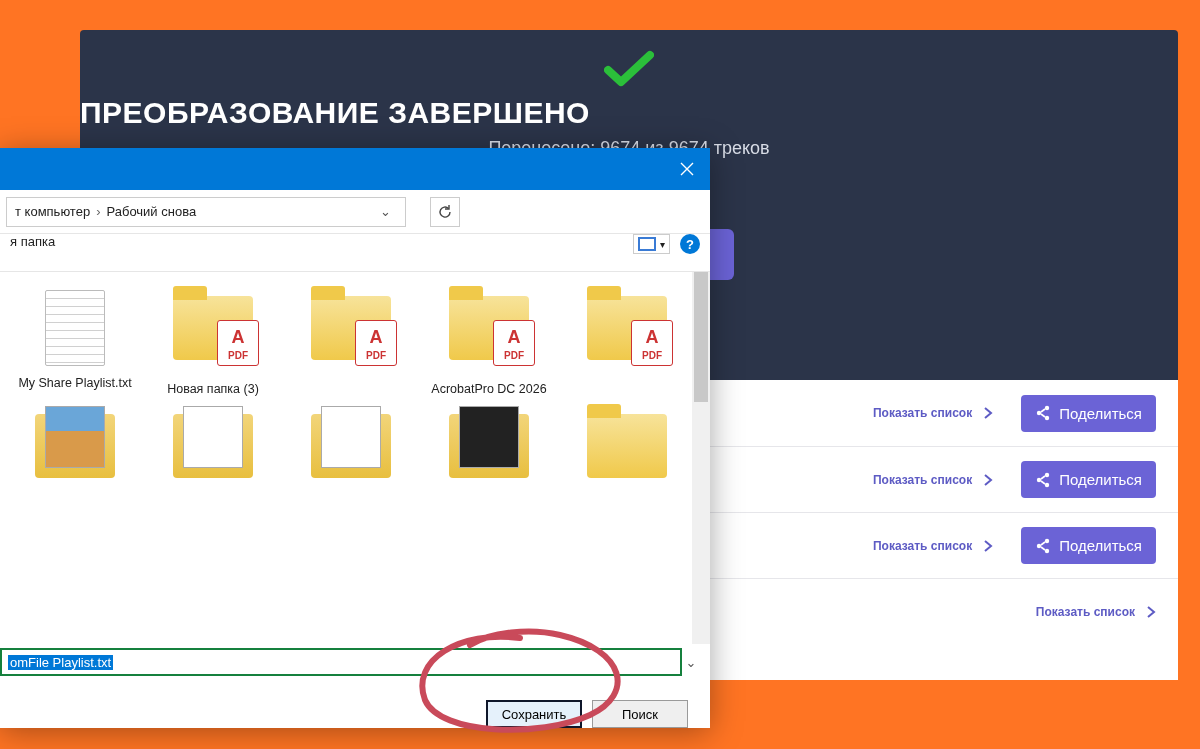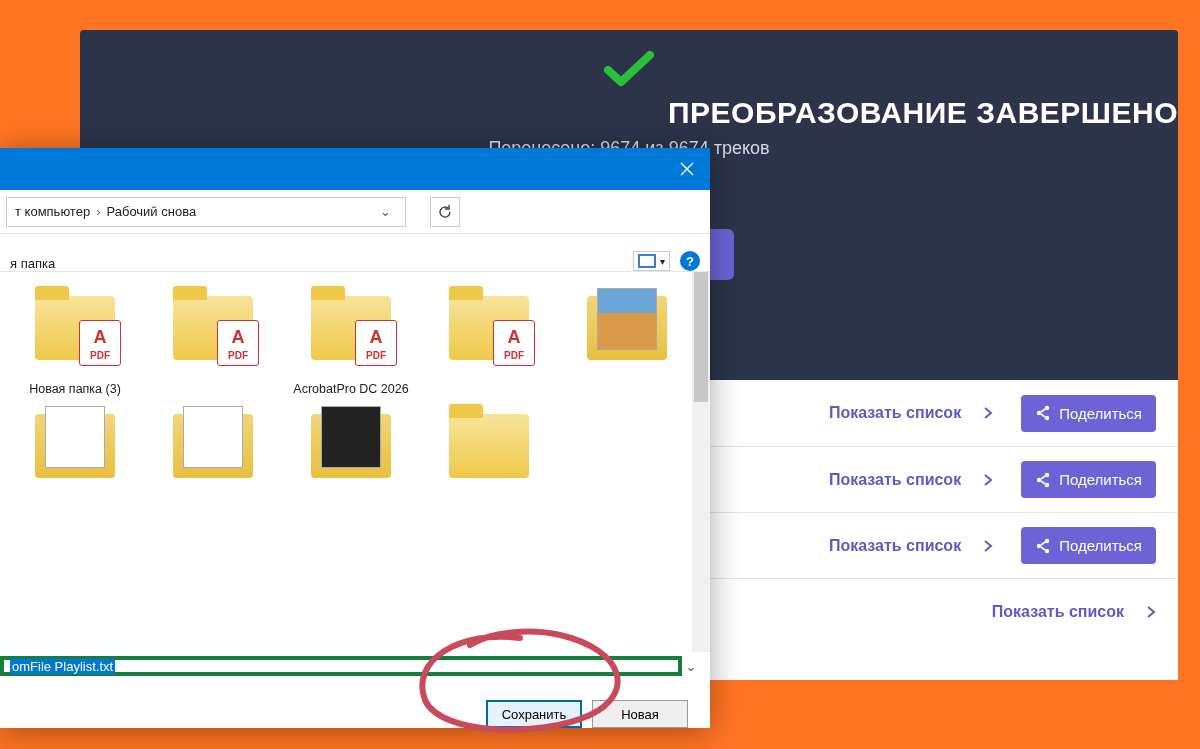--- a/index.html
+++ b/index.html
@@ -6,40 +6,40 @@
   html, body { width: 1200px; height: 749px; overflow: hidden; font-family: "Segoe UI", Arial, sans-serif; }
   body { background: #ff7423; position: relative; }
 
   
   .back-panel {
     position: absolute; left: 80px; top: 30px; right: 22px; height: 630px;
     background: #2b3449; border-radius: 4px; color: #fff;
     padding-top: 20px;
   }
   .check-icon { display: block; margin: 0 auto; }
-  .conv-title { text-align: right; font-size: 30px; font-weight: 800; letter-spacing: .5px; margin-top: 8px; }
+  .conv-title { text-align: left; font-size: 30px; font-weight: 800; letter-spacing: .5px; margin-top: 8px; }
   .conv-sub { text-align: center; font-size: 18px; color: #d8dce6; margin-top: 8px; }
   .again-wrap { text-align: center; margin-top: 70px; }
   .again-btn {
     display: inline-block; background: #6b63d6; color: #fff;
     padding: 14px 28px; border-radius: 6px; font-size: 20px; font-weight: 700;
     cursor: pointer;
   }
 
   
   .list-area {
     position: absolute; left: 80px; right: 22px; top: 380px; height: 300px;
     background: #fff;
   }
   .list-row {
     height: 66px; border-top: 1px solid #e6e6ea; display: flex;
     align-items: center; justify-content: flex-end; padding-right: 22px; gap: 28px;
   }
   .list-row:first-child { border-top: none; }
-  .show-link { color: #5d5bc4; font-size: 16px; font-weight: 600; display: inline-flex; align-items: center; gap: 22px; cursor: pointer; }
+  .show-link { color: #5d5bc4; font-size: 12px; font-weight: 600; display: inline-flex; align-items: center; gap: 11px; cursor: pointer; }
   .share-btn {
     background: #6b63d6; color: #fff; padding: 10px 14px; border-radius: 4px;
     font-size: 15px; display: inline-flex; align-items: center; gap: 8px; cursor: pointer;
   }
 
   
   .dialog {
     position: absolute; left: 0; top: 148px; width: 710px; height: 580px;
     background: #fff; box-shadow: 0 4px 30px rgba(0,0,0,.35);
     display: flex; flex-direction: column; font-size: 13px; color: #222;
@@ -63,21 +63,21 @@
   .crumb-sep { color: #666; }
   .bc-spacer { flex: 1; }
   .bc-dd { color: #555; padding: 0 6px; cursor: pointer; }
   .reloadbtn { width: 30px; height: 30px; border: 1px solid #ccc; display:flex;align-items:center;justify-content:center; cursor:pointer;}
   .searchbox {
     flex: 1; height: 30px; border: 1px solid #ccc; display: flex; align-items: center;
     padding: 0 8px; gap: 8px;
   }
   .searchbox input { border: none; outline: none; width: 100%; font-size: 13px; color:#555; background:transparent;}
   .toolbar {
-    height: 38px; display: flex; align-items: flex-end; border-bottom: 1px solid #e6e6e6;
+    height: 38px; display: flex; align-items: flex-start; border-bottom: 1px solid #e6e6e6;
     padding: 0 10px; justify-content: space-between;
   }
   .toolbar-right { display: flex; align-items: center; gap: 10px; }
   .viewdd { display:flex; align-items:center; gap:4px; border:1px solid #ccc; padding:2px 4px; cursor:pointer;}
   .helpicon { width:20px;height:20px;border-radius:50%;background:#0078d7;color:#fff;display:flex;align-items:center;justify-content:center;font-weight:bold;font-size:13px; cursor:pointer;}
 
   .filearea {
     flex: 1; position: relative; background:#fff; overflow:hidden;
   }
   .grid {
@@ -104,29 +104,29 @@
   .folder-open{ width:80px;height:64px;margin:6px auto 0 auto; position:relative;}
   .folder-open .back{position:absolute;inset:0;background:linear-gradient(#f2d57a,#e8bf3f);border-radius:4px;}
   .folder-open .sheet{position:absolute;left:10px;right:10px;top:-8px;bottom:10px;background:#fff;border:1px solid #aaa;}
   .folder-open.photo .sheet{background:linear-gradient(180deg,#6aa6d8 40%,#d99a4a 40%);}
   .folder-open.doc .sheet{background:#fff;}
   .folder-open.dark .sheet{background:#222;}
 
   .fields { padding: 4px 10px 0 0; }
   .fieldrow { display:flex; align-items:center; margin-bottom:8px; }
   .fieldrow select, .fieldrow .fname {
-    flex:1; height:20px; border:4px solid #15803d; font-size:13px; padding:0 6px;
+    flex:1; height:28px; border:2px solid #15803d; font-size:13px; padding:0 6px;
     background:#fff;
   }
   .fname { display:flex; align-items:center; }
   .fname .sel { background:#0078d7; color:#fff; padding:0 2px; }
   .typerow select{ background:#eaeaea;}
   .btnrow { display:flex; justify-content:flex-end; gap:10px; padding:16px 22px 0 0;}
   .winbtn { min-width:96px; height:28px; border:1px solid #9a9a9a; background:#efefef; font-size:13px; cursor:pointer;}
-  .winbtn.primary{ border:2px solid #0369a1; background:#e5f1fb;}
+  .winbtn.primary{ border:2px solid #0f172a; background:#e5f1fb;}
 
   
   .annot { position:absolute; left:400px; top:620px; width:250px; height:120px; pointer-events:none;}
   .annot svg{width:100%;height:100%;}
 </style>
 </head>
 <body>
 
 <div class="back-panel">
   <svg class="check-icon" width="50" height="38" viewBox="0 0 50 38">
@@ -237,20 +237,26 @@
         <span style="font-size:10px;">▾</span>
       </div>
       <div class="helpicon">?</div>
     </div>
   </div>
 
   <div class="filearea">
     <div class="grid" id="file-grid">
         <div class="item">
           <div class="ic">
+            <div class="txtfile"></div>
+          </div>
+          <div class="lbl">My Share Playlist.txt</div>
+        </div>
+        <div class="item">
+          <div class="ic">
             <div class="folder">
               <div class="pdfbadge">
                 <div class="aglyph">A</div>
               </div>
             </div>
           </div>
           <div class="lbl">Новая папка (3)</div>
         </div>
         <div class="item">
           <div class="ic">
@@ -334,21 +340,21 @@
     <div class="fieldrow">
       <div class="fname">
         <span class="sel">omFile Playlist.txt</span>
       </div>
       <span style="width:18px;text-align:center;color:#555;">⌄</span>
     </div>
   </div>
 
   <div class="btnrow">
     <button class="winbtn primary">Сохранить</button>
-    <button class="winbtn">Новая</button>
+    <button class="winbtn">Поиск</button>
   </div>
 </div>
 
 <div class="annot">
   <svg viewBox="0 0 250 120">
     <path d="M120 18 C60 10, 10 40, 25 80 C40 115, 140 118, 190 95 C235 74, 225 30, 160 15 C130 8, 90 12, 70 25" fill="none" stroke="#c94a5a" stroke-width="6" stroke-linecap="round"></path>
   </svg>
 </div>
 
 </body></html>

